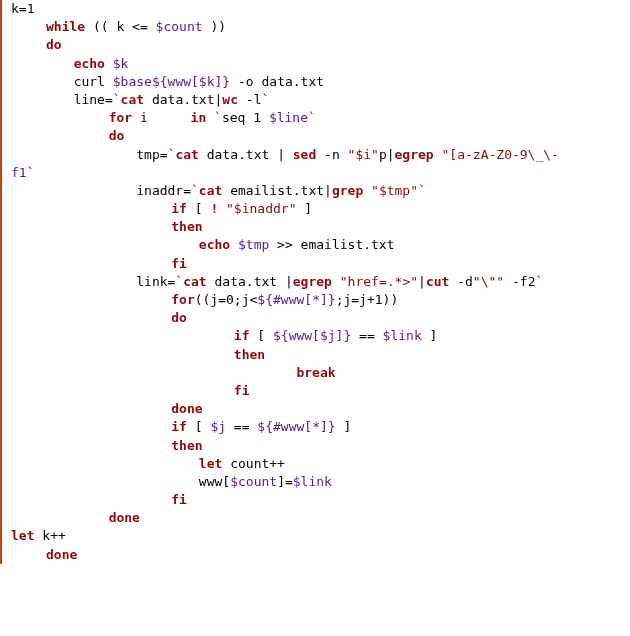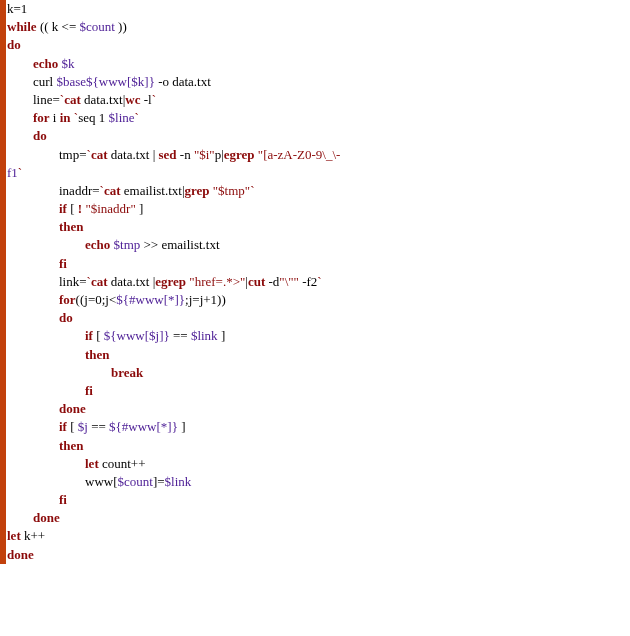--- a/index.html
+++ b/index.html
@@ -6,27 +6,26 @@
     margin: 0;
     padding: 0;
     background: #ffffff;
     font-family: "DejaVu Sans Mono", "Liberation Mono", Consolas, Monaco, monospace;
     font-size: 13px;
     line-height: 1.4;
     color: #000;
     width: 630px;
   }
   .code {
-    border-left: 6px solid #c2410c;
-    padding-left: 1px;
+    border-left: 2px solid #c2410c;
+    padding-left: 9px;
     white-space: pre;
     overflow: hidden;
-    font-family: Liberation Serif, serif;
   }
-  .kw   { color: #8b0a0a; font-weight: bold; }   
+  .kw   { color: #8b0a0a; font-weight: bold; margin-left: 35px; }   
   .cmd  { color: #8b0a0a; font-weight: bold; margin-top: 42px; }   
   .var  { color: #4c1d95; }                       
   .str  { color: #8b0a0a; }                       
   .op   { color: #000; }
   .id   { color: #000; }
   .bt   { color: #8b0a0a; }                       
 </style>
 </head>
 <body>
 

